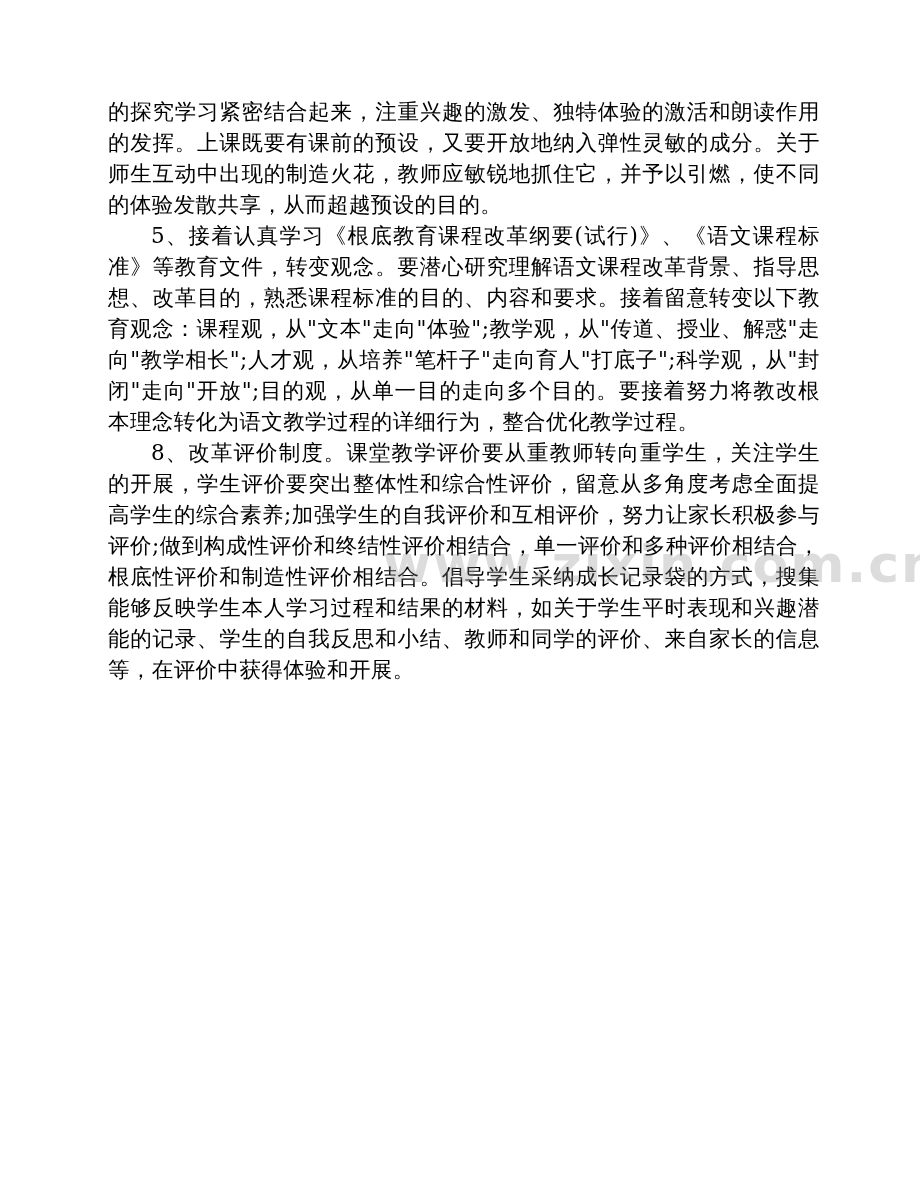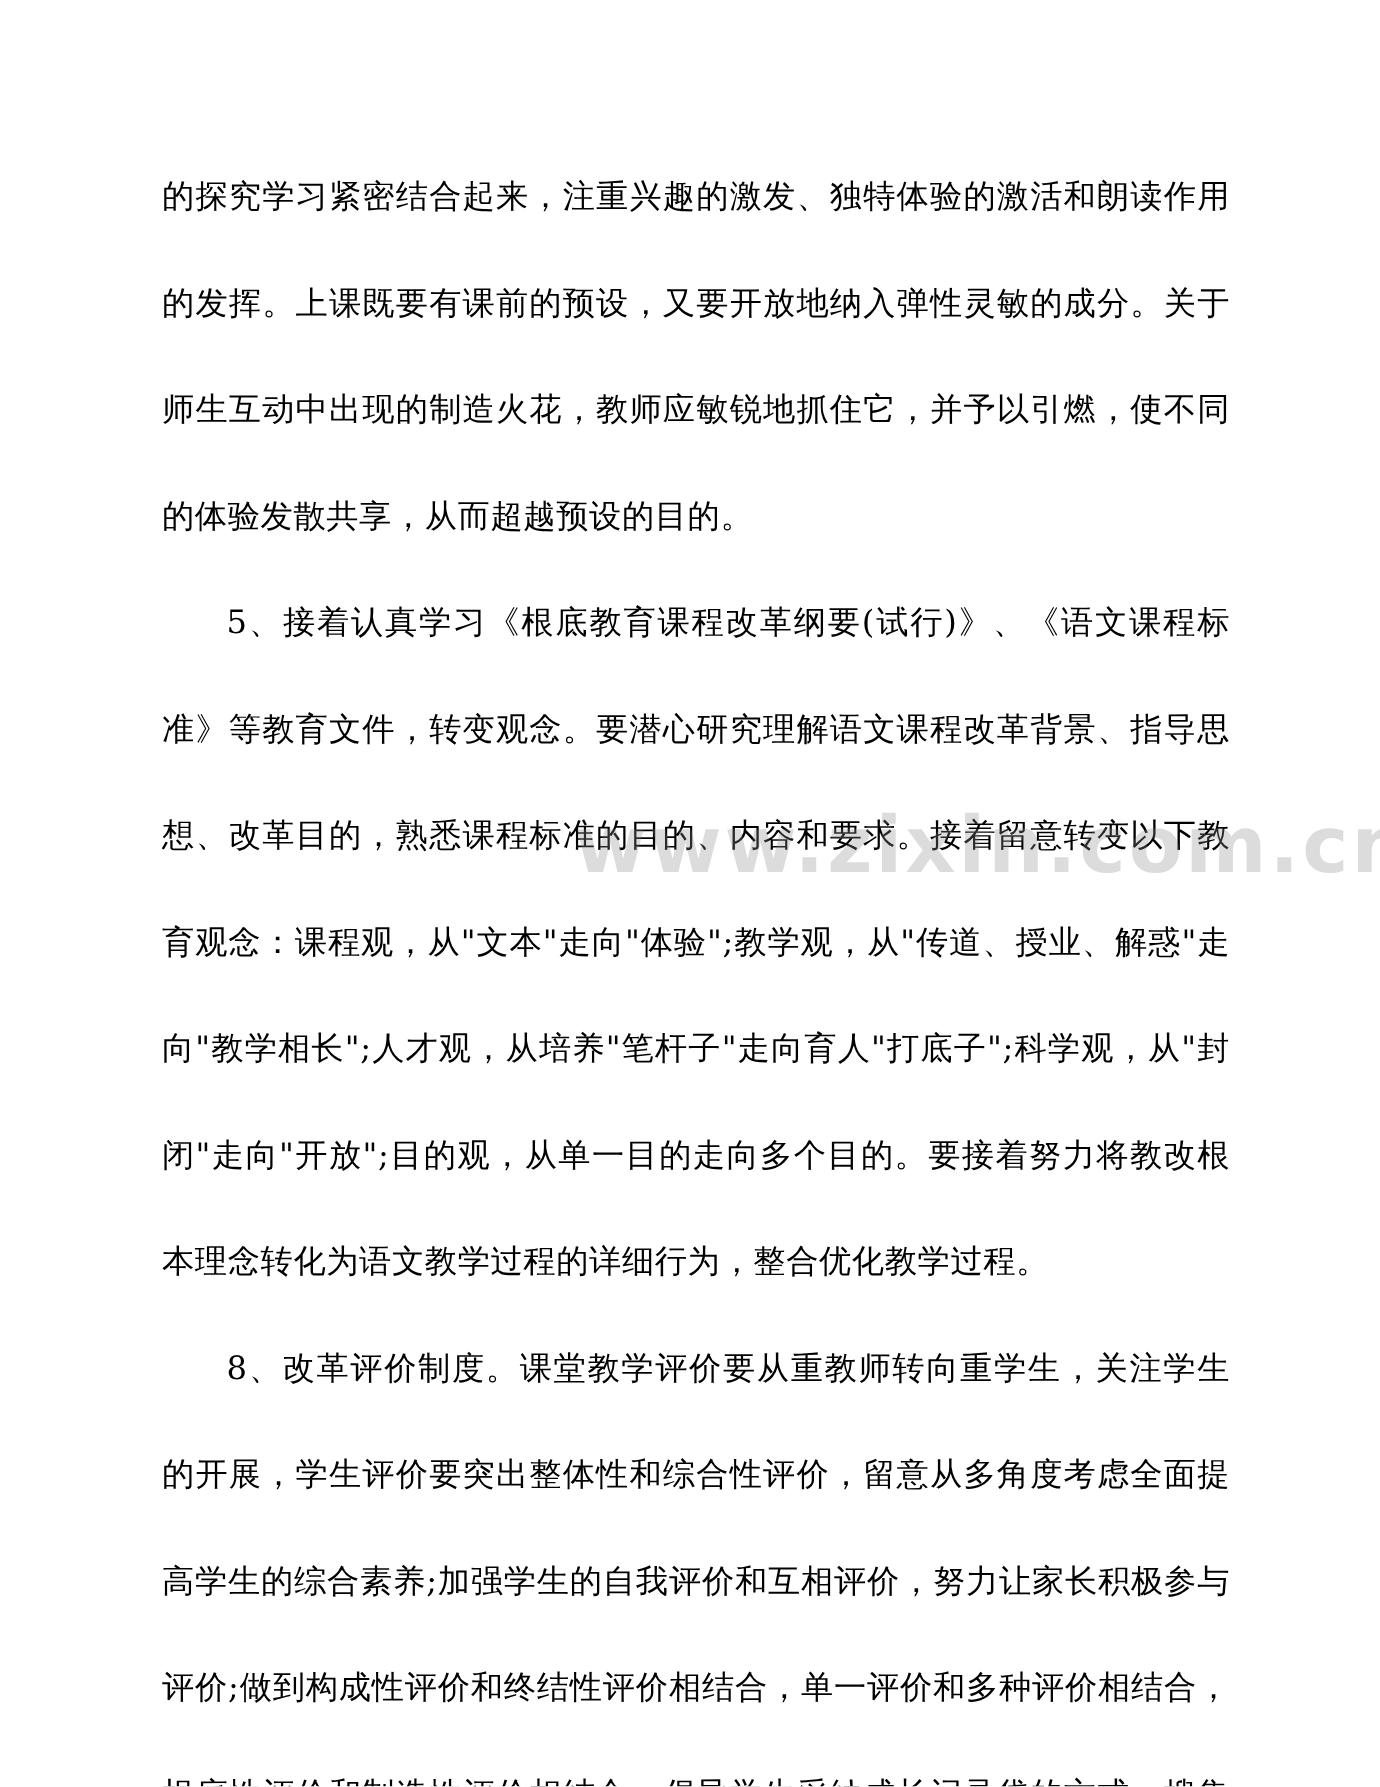--- a/index.html
+++ b/index.html
@@ -19,21 +19,21 @@
   }
   .doc-body {
     position: absolute;
     left: 108px;
     top: 96px;
     width: 712px;
   }
   .para {
     font-family: "DejaVu Serif", serif;
     font-size: 21.5px;
-    line-height: 71px;
+    line-height: 31px;
     color: #000000;
     text-align: justify;
     text-justify: inter-ideograph;
     margin: 0;
     letter-spacing: 0.4px;
   }
   .para.indent {
     text-indent: 2em;
   }
   .watermark {

